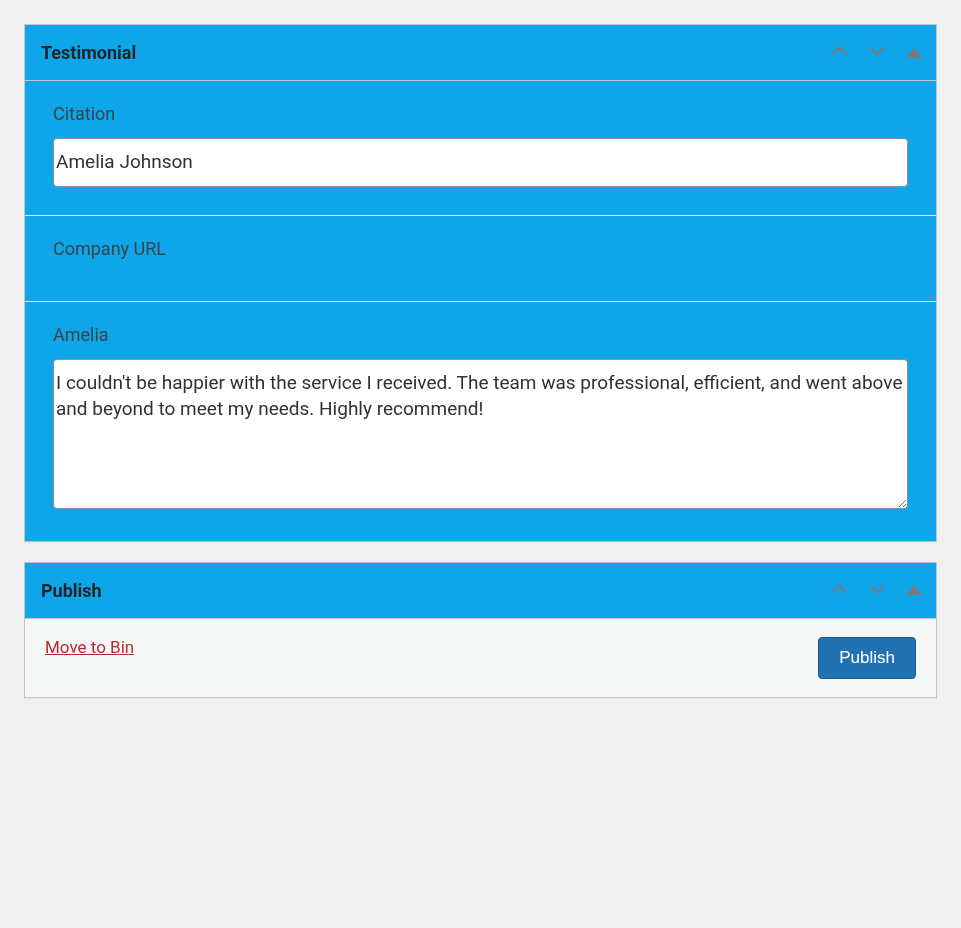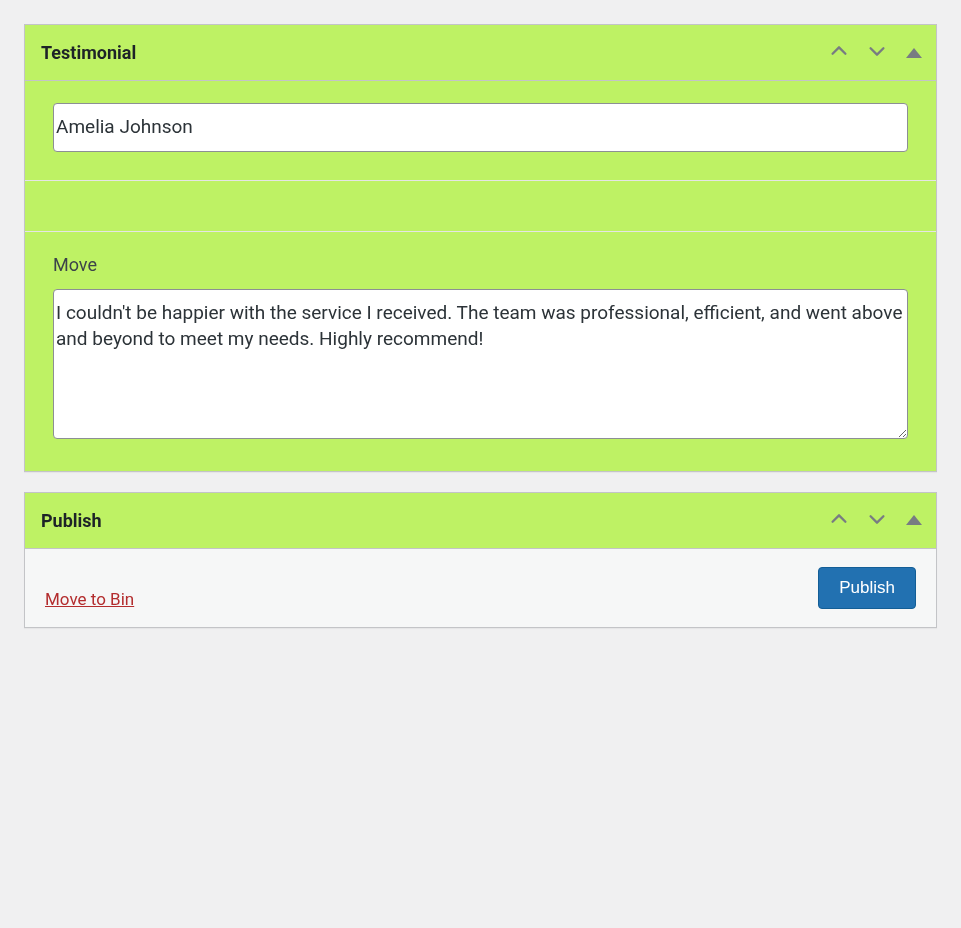--- a/index.html
+++ b/index.html
@@ -8,21 +8,21 @@
       padding: 0;
     }
     body {
       font-family: -apple-system, BlinkMacSystemFont, "Segoe UI", Roboto, Helvetica, Arial, sans-serif;
       background: #f0f0f1;
       padding: 24px;
       width: 961px;
       color: #1d2327;
     }
     .postbox {
-      background: #bef264;
+      background: #0ea5e9;
       border: 1px solid #c3c4c7;
       box-shadow: 0 1px 1px rgba(0,0,0,0.04);
       margin-bottom: 20px;
     }
     .postbox-header {
       display: flex;
       align-items: center;
       justify-content: space-between;
       border-bottom: 1px solid #c3c4c7;
       padding: 0 12px 0 16px;
@@ -98,21 +98,21 @@
       font-family: inherit;
     }
     textarea.text-input {
       resize: vertical;
       min-height: 150px;
     }
     .publish-body {
       background: #f6f7f7;
       padding: 18px 20px;
       display: flex;
-      align-items: flex-end;
+      align-items: flex-start;
       justify-content: space-between;
     }
     .move-to-bin {
       color: #b32d2e;
       text-decoration: underline;
       font-size: 17px;
       cursor: pointer;
     }
     .publish-btn {
       background: #2271b1;
@@ -146,26 +146,28 @@
             </svg>
         </span>
       </button>
       <button class="toggle-tri" aria-label="Toggle panel">
         <span class="tri"></span>
       </button>
     </div>
   </div>
   <div>
     <div class="field-group">
+      <label class="field-label">Citation</label>
       <input type="text" class="text-input" value="Amelia Johnson" style="">
     </div>
     <div class="field-group">
+      <label class="field-label">Company URL</label>
     </div>
     <div class="field-group">
-      <label class="field-label">Move</label>
+      <label class="field-label">Amelia</label>
       <textarea class="text-input" rows="4" style="">I couldn't be happier with the service I received. The team was professional, efficient, and went above and beyond to meet my needs. Highly recommend!</textarea>
     </div>
   </div>
 </div>
 
 <div class="postbox">
   <div class="postbox-header">
     <h2>Publish</h2>
     <div class="handle-actions">
       <button class="chev-btn" aria-label="Move up">

